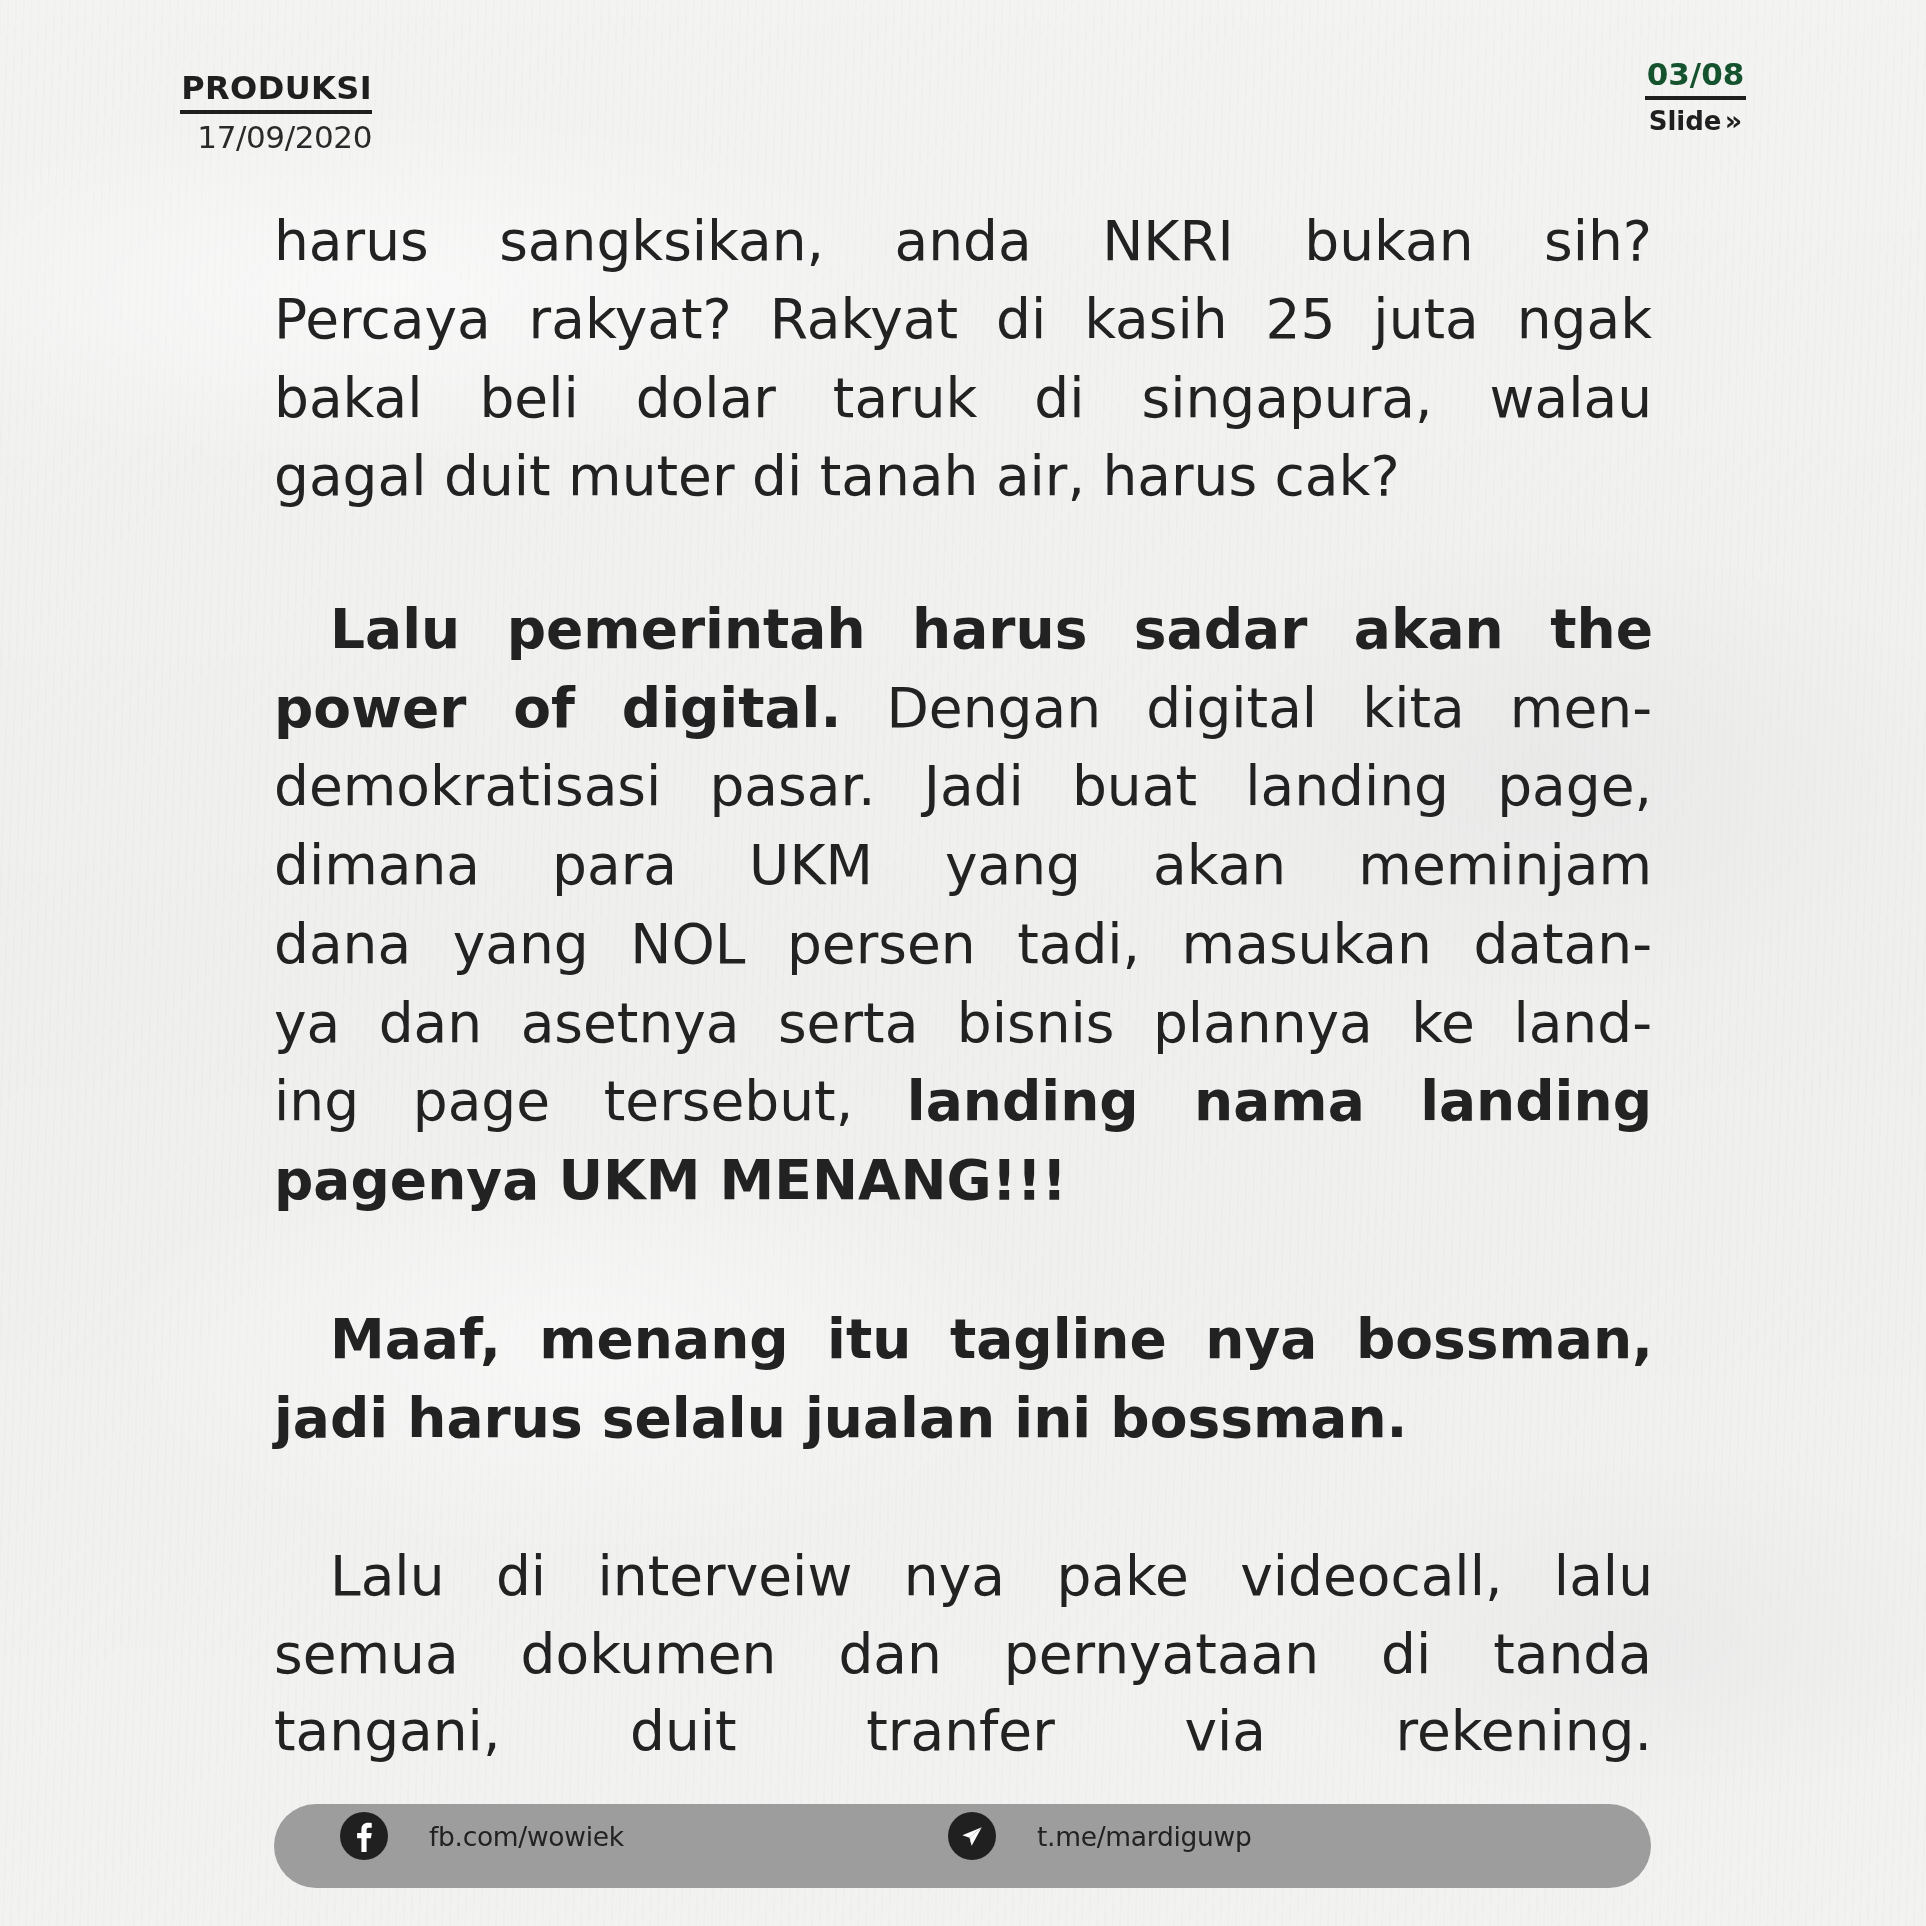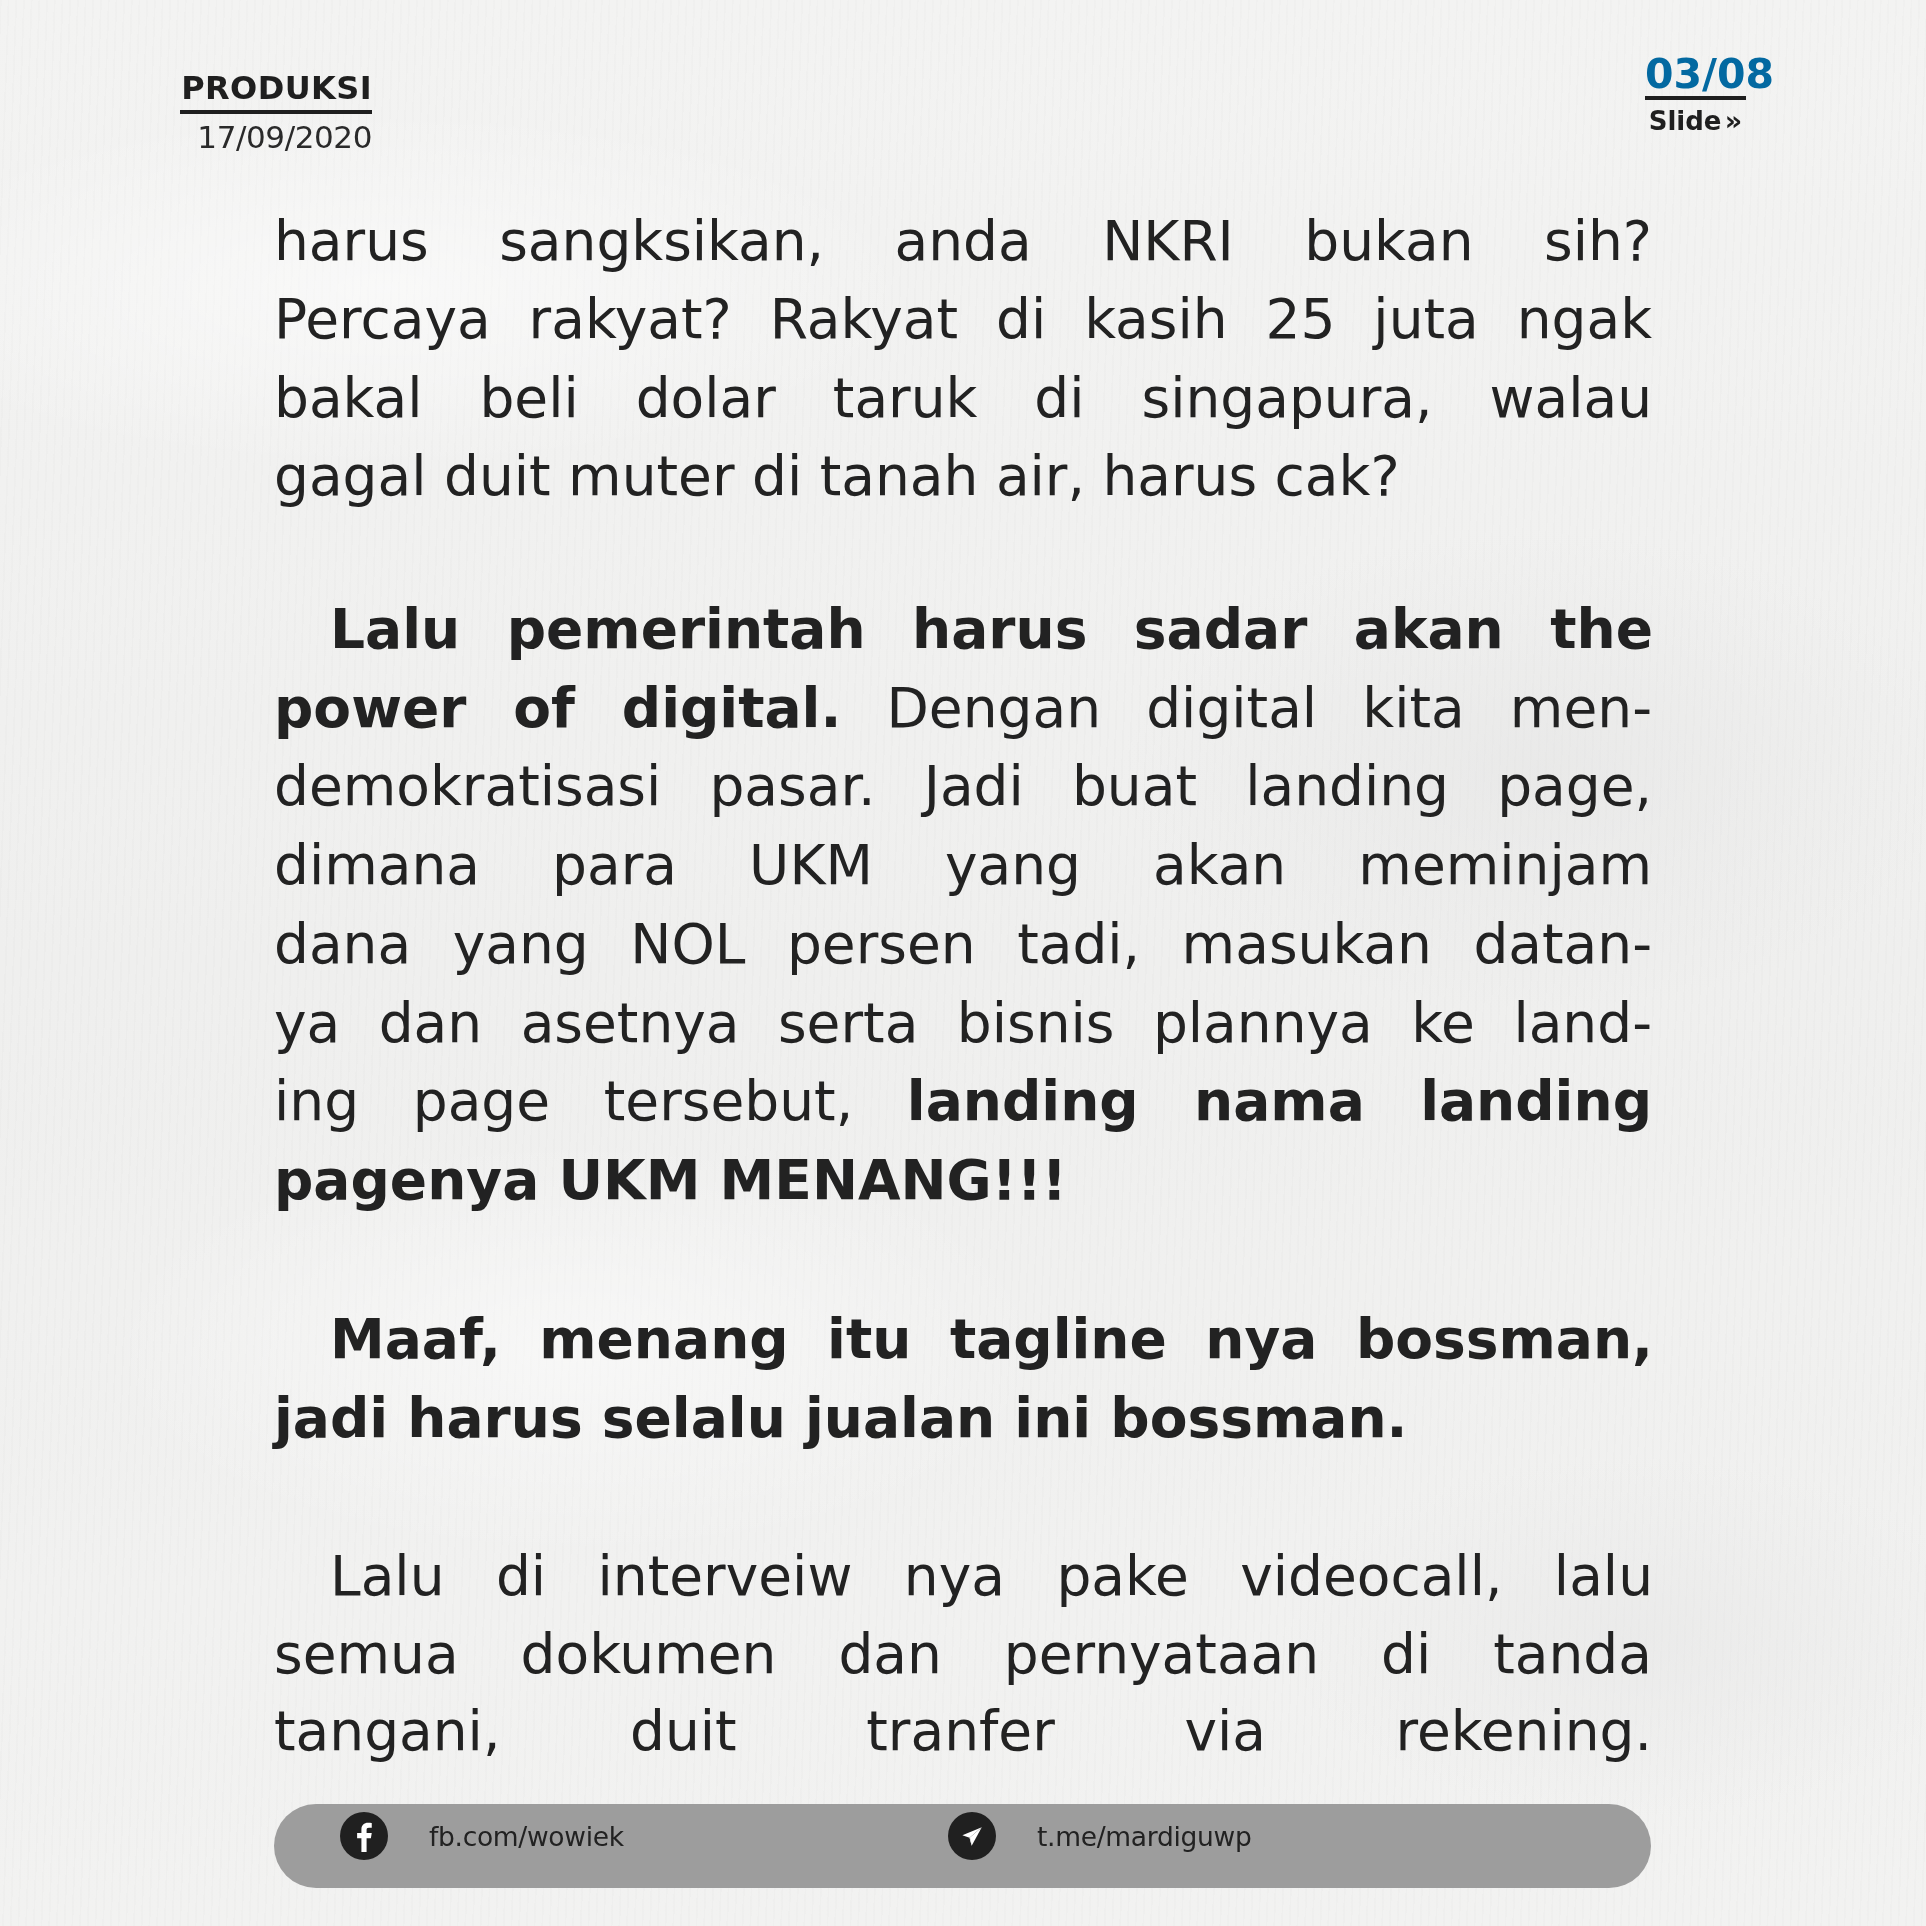--- a/index.html
+++ b/index.html
@@ -60,23 +60,23 @@
   
   .hdr-right {
     position: absolute;
     left: 1645px;
     top: 55px;
     width: 101px;
     text-align: center;
   }
   .hdr-page {
     font-weight: bold;
-    font-size: 41px;
+    font-size: 31px;
     line-height: 38px;
-    color: #0369a1;
+    color: #14532d;
   }
   .hdr-rule-r {
     height: 3.4px;
     background: #1f1f1f;
     margin: 3.4px 0 5.1px 0;
   }
   .hdr-next {
     font-weight: bold;
     font-size: 26px;
     line-height: 31px;

